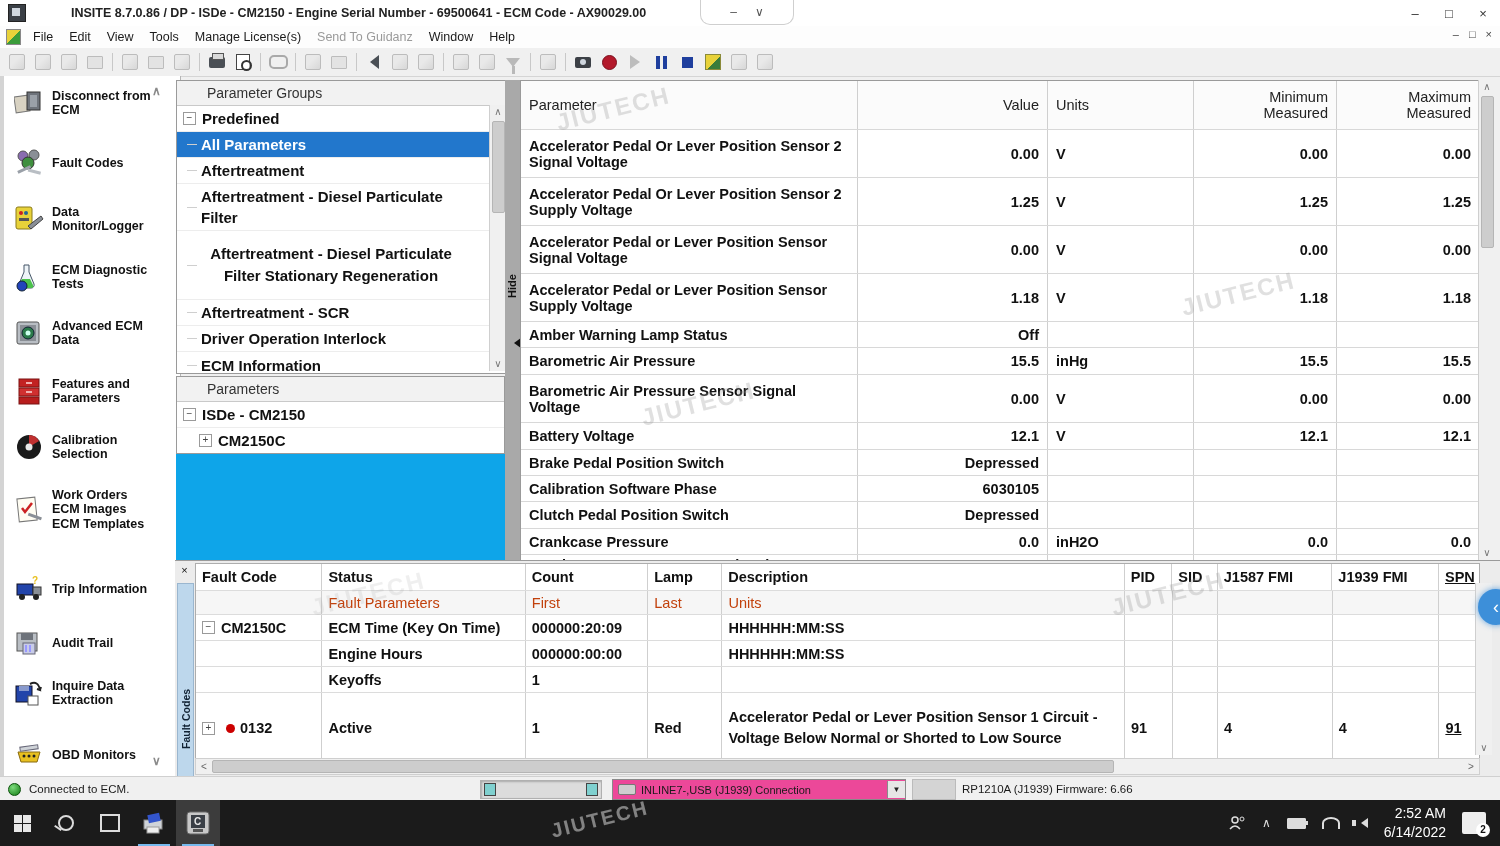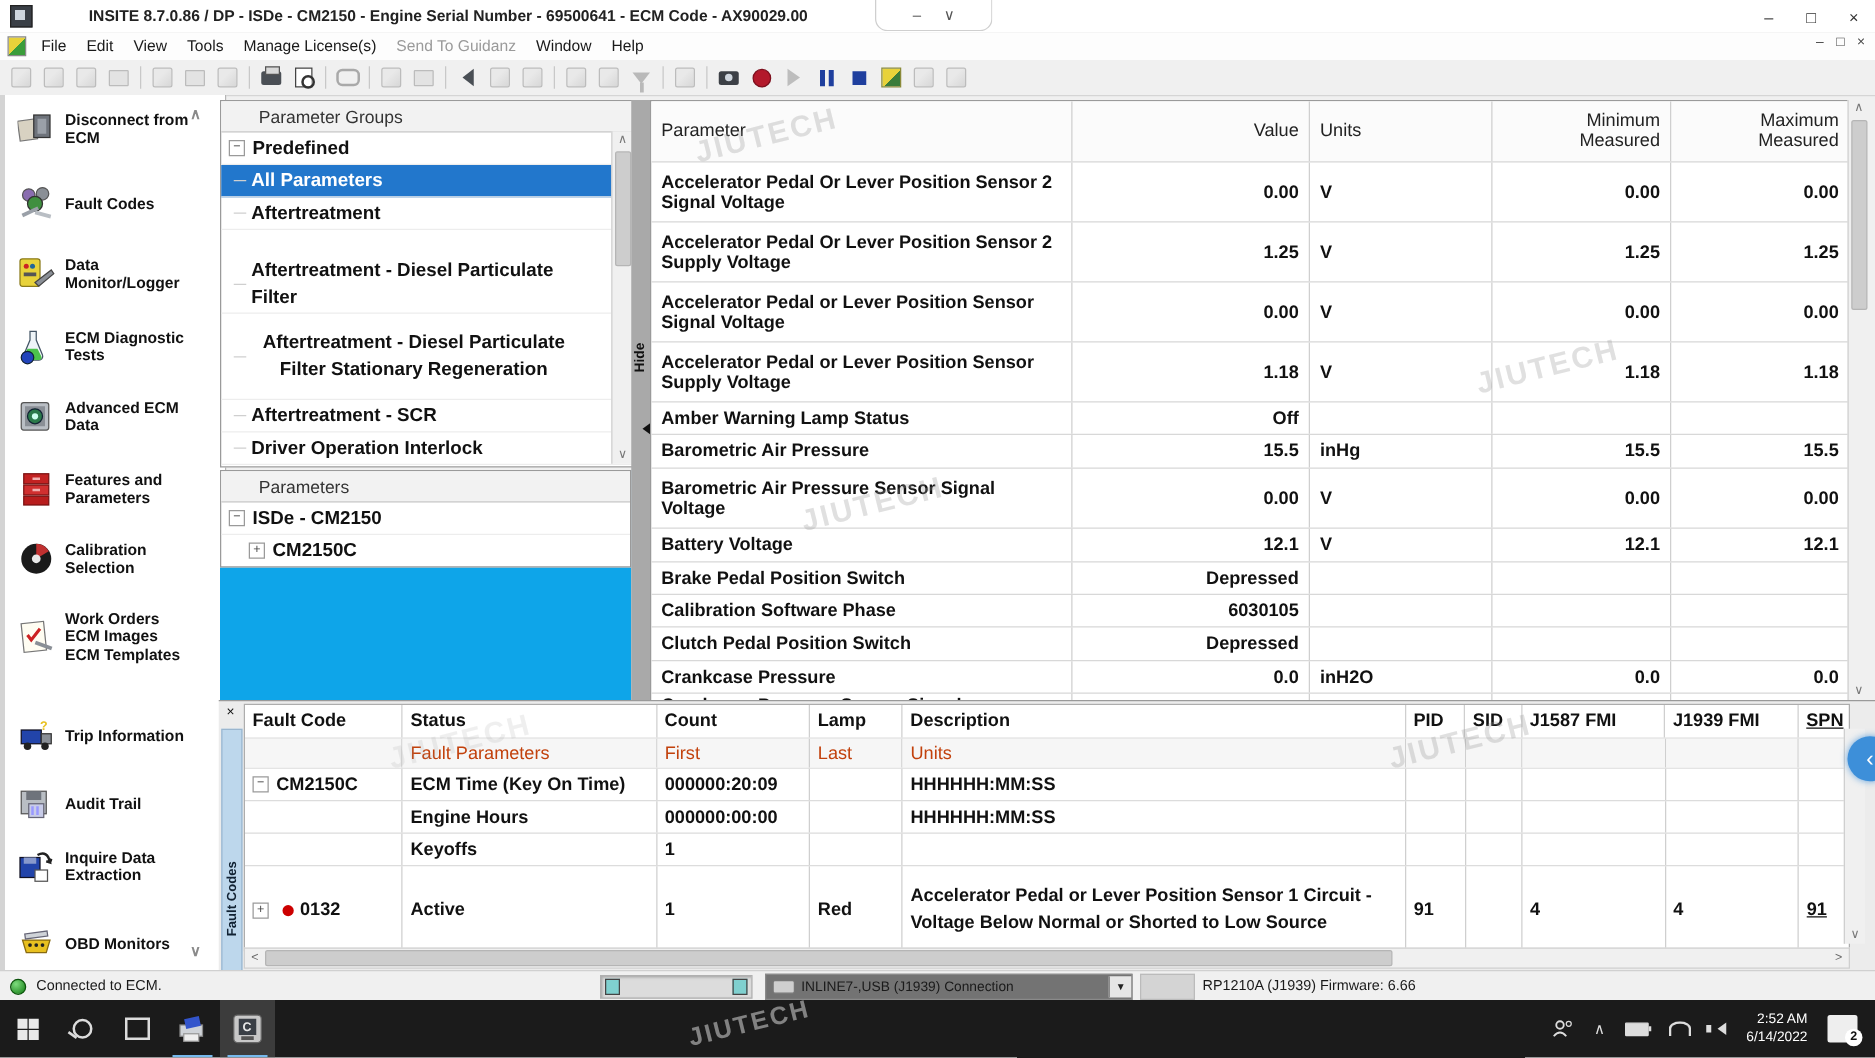--- a/index.html
+++ b/index.html
@@ -87,37 +87,37 @@
   .reddot{width:9px;height:9px;border-radius:50%;background:#cc0000;margin:0 5px;flex:0 0 9px;}
   .hscroll{position:absolute;left:20px;bottom:2px;width:1283px;height:15px;background:#f0f0f0;border:1px solid #cfcfcf;display:flex;align-items:center;}
   .hthumb{height:11px;background:#cdcdcd;border:1px solid #b5b5b5;margin-left:16px;width:900px;border-radius:2px;}
   .harr{width:16px;text-align:center;font-size:10px;color:#666;}
   .bluechev{position:absolute;left:1303px;top:28px;width:36px;height:36px;border-radius:50%;background:#3d8fd9;box-shadow:0 0 6px rgba(61,143,217,.8);color:#fff;font-size:18px;display:flex;align-items:center;justify-content:center;}
   
   .statusbar{left:0;top:776px;width:1500px;height:24px;background:#f0f0f0;border-top:1px solid #d0d0d0;font-size:11.5px;display:flex;align-items:center;}
   .gdot{width:11px;height:11px;border-radius:50%;background:radial-gradient(circle at 35% 30%,#7ddc7d,#127a12);border:1px solid #0a520a;margin:0 8px;}
   .meter{position:absolute;left:480px;top:3px;width:120px;height:17px;border:1px solid #b0b0b0;background:#dcdcdc;box-shadow:inset 1px 1px 2px #aaa;}
   .pc{position:absolute;top:2px;width:10px;height:11px;background:#7fd0cf;border:1px solid #444;}
-  .combo{position:absolute;left:612px;top:2px;width:292px;height:19px;background:#737373;border:1px solid #8a8a8a;display:flex;align-items:center;font-size:11px;justify-content:flex-end;}
+  .combo{position:absolute;left:612px;top:2px;width:292px;height:19px;background:#ec4899;border:1px solid #8a8a8a;display:flex;align-items:center;font-size:11px;justify-content:flex-end;}
   .combo .cicon{width:16px;height:9px;background:#cfcfcf;border:1px solid #777;border-radius:2px;margin:0 5px;}
   .combo .drop{margin-left:auto;width:17px;height:17px;background:#e6e6e6;border-left:1px solid #8a8a8a;text-align:center;font-size:8px;line-height:17px;color:#222;}
   .graybtn{position:absolute;left:912px;top:2px;width:42px;height:19px;background:#d4d4d4;border:1px solid #bbb;}
   
   .taskbar{left:0;top:800px;width:1500px;height:46px;background:#1b1b1b;display:flex;align-items:center;}
   .tbi{width:44px;height:46px;display:flex;align-items:center;justify-content:center;position:relative;}
   .winlogo{width:17px;height:17px;display:grid;grid-template-columns:8px 8px;grid-template-rows:8px 8px;gap:1px;}
   .winlogo i{background:#e8e8e8;}
   .maglass{width:12px;height:12px;border:2px solid #dcdcdc;border-radius:50%;position:relative;}
   .maglass:after{content:"";position:absolute;left:-6px;top:10px;width:8px;height:2px;background:#dcdcdc;transform:rotate(35deg);}
   .taskview{width:16px;height:14px;border:2px solid #dcdcdc;position:relative;background:transparent;}
   .appicon{width:30px;height:30px;border-radius:3px;display:flex;align-items:center;justify-content:center;}
   .underline{position:absolute;bottom:0;left:6px;right:6px;height:2px;background:#76b9ed;}
   .active-app{background:#3c3c3c;}
   .tray{margin-left:auto;display:flex;align-items:center;gap:16px;padding-right:14px;color:#e8e8e8;}
-  .clock{text-align:right;font-size:11px;line-height:1.35;color:#fff;}
+  .clock{text-align:right;font-size:14px;line-height:1.35;color:#fff;}
   .chev{font-size:12px;color:#ddd;}
   .batt{width:17px;height:9px;border:1px solid #ddd;border-radius:1px;position:relative;background:#ddd;}
   .batt:after{content:"";position:absolute;right:-3px;top:2px;width:2px;height:4px;background:#ddd;}
   .wifi{width:14px;height:10px;border-top-left-radius:100%;border-top-right-radius:100%;border:2px solid #ddd;border-bottom:none;position:relative;}
   .spk{width:0;height:0;border:5px solid transparent;border-right:7px solid #ddd;position:relative;}
   .spk:before{content:"";position:absolute;left:-9px;top:-3px;width:4px;height:6px;background:#ddd;}
   .notif{width:20px;height:18px;border:2px solid #eee;border-radius:2px;position:relative;background:#eee;}
   .badge{position:absolute;right:-6px;bottom:-5px;width:14px;height:14px;border-radius:50%;background:#fff;color:#111;font-size:10px;font-weight:700;text-align:center;line-height:14px;}
   
   .wm{position:absolute;font-size:24px;font-weight:700;color:#9a9a9a;opacity:.3;transform:rotate(-14deg);letter-spacing:2px;pointer-events:none;}
@@ -381,21 +381,21 @@
       <span>Predefined</span>
     </div>
     <div class="trow sel" style="height:25px;">
       <span class="dash"></span>
       <span>All Parameters</span>
     </div>
     <div class="trow" style="height:25px;">
       <span class="dash"></span>
       <span>Aftertreatment</span>
     </div>
-    <div class="trow" style="height:46px;margin-top:20px;">
+    <div class="trow" style="height:46px;">
       <span class="dash"></span>
       <span style="width:260px;line-height:1.4;">Aftertreatment - Diesel Particulate Filter</span>
     </div>
     <div class="trow" style="height:68px;text-align:center;">
       <span class="dash"></span>
       <span style="width:260px;line-height:1.45;">Aftertreatment - Diesel Particulate Filter Stationary Regeneration</span>
     </div>
     <div class="trow" style="height:25px;">
       <span class="dash"></span>
       <span>Aftertreatment - SCR</span>

